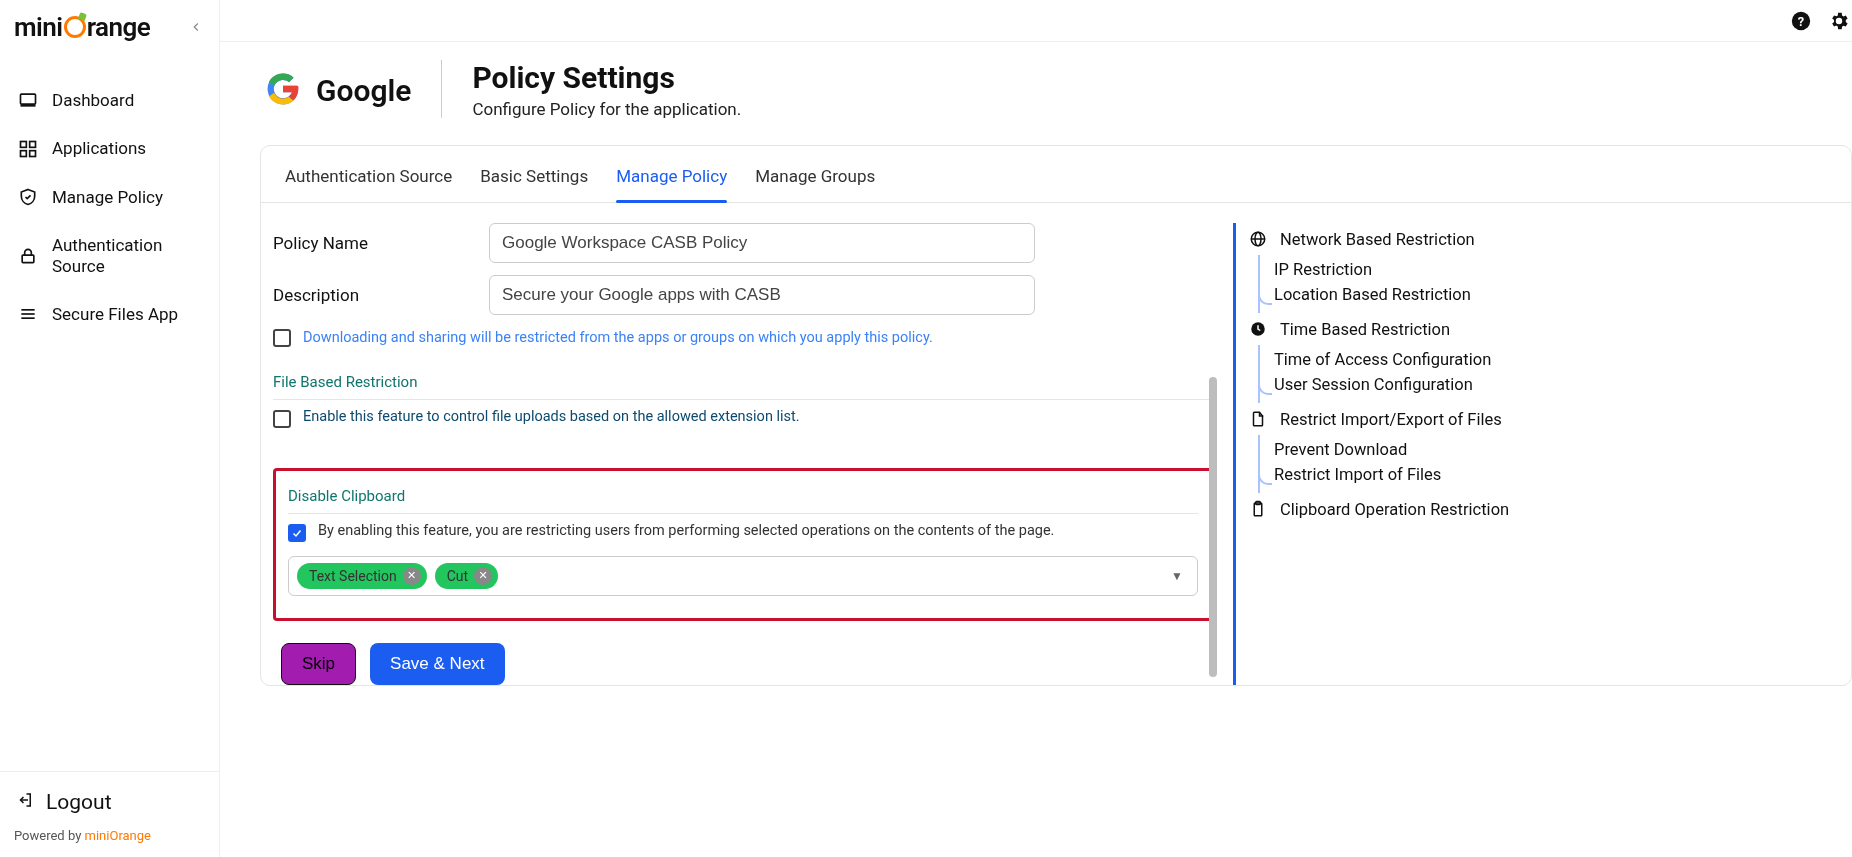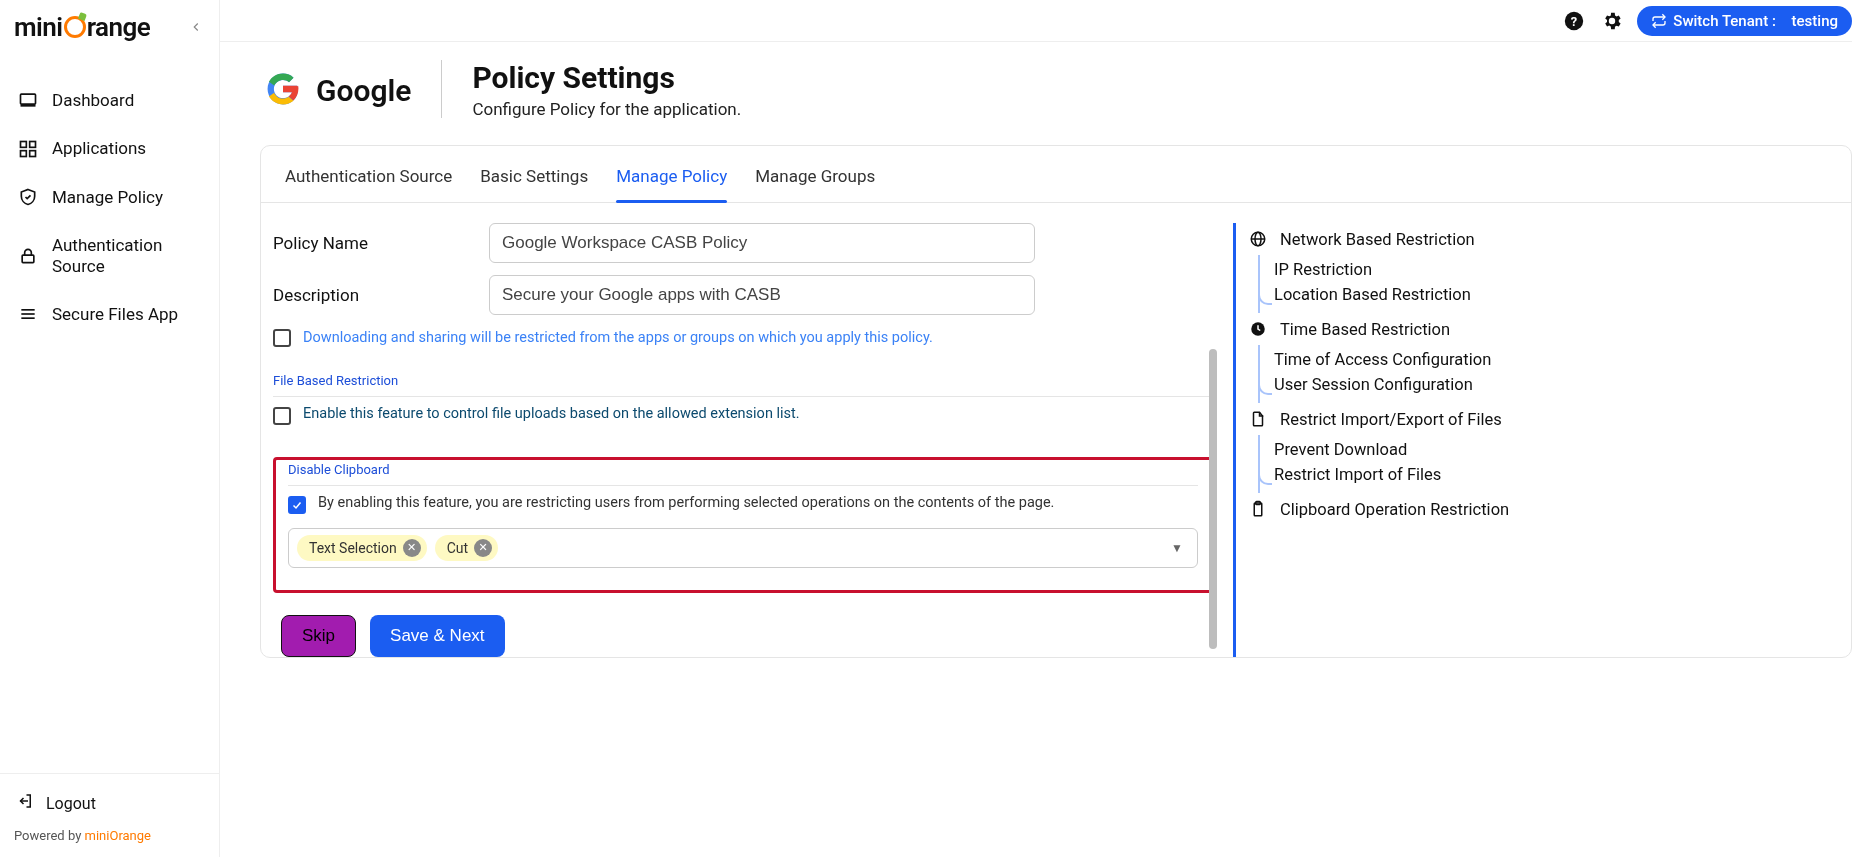--- a/index.html
+++ b/index.html
@@ -9,21 +9,21 @@
 .logo-wrap { padding: 12px 14px 10px 14px; display: flex; align-items: center; gap: 2px; }
 .logo-text { font-size: 26px; font-weight: 600; letter-spacing: -0.5px; display: flex; align-items: center; }
 .logo-o { width: 22px; height: 22px; border: 3px solid #ff7a00; border-radius: 50%; display: inline-flex; align-items: center; justify-content: center; font-size: 10px; color: #ff7a00; margin: 0 1px; position: relative; }
 .logo-o::after { content: ""; position: absolute; top: -6px; right: -3px; width: 7px; height: 7px; background: #7bbf3c; border-radius: 2px 2px 0 0; transform: rotate(20deg); }
 .collapse-chevron { width: 18px; height: 18px; color: #888; margin-left: auto; display:flex;align-items:center;justify-content:center;}
 .nav { padding: 28px 6px; display: flex; flex-direction: column; gap: 8px; }
 .nav-item { display: flex; align-items: center; gap: 14px; padding: 10px 12px; font-size: 17px; color: #111; cursor: pointer; border-radius: 6px; }
 .nav-item .icon { width: 20px; height: 20px; flex-shrink: 0; color: #111; display:flex;align-items:center;justify-content:center;}
 .nav-item-label { line-height: 1.2; }
 .sidebar-footer { margin-top: auto; padding: 10px 14px 14px 14px; border-top: 1px solid #eee; }
-.logout { display: flex; align-items: center; gap: 12px; font-size: 16px; padding: 8px 2px; cursor: pointer; }
+.logout { display: flex; align-items: center; gap: 12px; font-size: 21px; padding: 8px 2px; cursor: pointer; }
 .powered { font-size: 13px; color: #555; margin-top: 6px; }
 .powered a { color: #ff7a00; text-decoration: none; }
 
 .main { flex: 1; display: flex; flex-direction: column; position: relative; }
 .topbar { height: 42px; border-bottom: 1px solid #eee; display: flex; align-items: center; justify-content: flex-end; padding: 0 0 0 20px; gap: 12px; }
 .icon-btn { width: 26px; height: 26px; display: flex; align-items: center; justify-content: center; cursor: pointer; color:#111;}
 .switch-tenant { background: #1b5df1; color: #fff; padding: 6px 14px; border-radius: 16px; font-size: 15px; display: flex; align-items: center; gap: 6px; cursor: pointer; font-weight:500;}
 .switch-tenant svg { width: 16px; height: 16px; }
 
 .content { padding: 18px 0 0 40px; flex:1; overflow:hidden; }
@@ -44,25 +44,25 @@
 .form-left { flex: 1; max-width: 940px; }
 .field-row { display: flex; align-items: center; margin-bottom: 12px; }
 .field-label { width: 216px; font-size: 17px; }
 .text-input { flex: 1; max-width: 546px; border: 1px solid #ccc; border-radius: 6px; padding: 9px 12px; font-size: 17px; color: #444;}
 .scroll-region { position: relative; margin-top: 2px; }
 .desc-text { font-size: 14.5px; color: #3b82f6; margin-left: 32px; line-height: 1.5; }
 .checkbox-row { display: flex; align-items: flex-start; gap: 12px; margin-top: 8px; }
 .chk { width: 18px; height: 18px; border: 2px solid #444; border-radius: 3px; flex-shrink: 0; margin-top:2px; display:inline-flex;align-items:center;justify-content:center;}
 .chk.checked { background: #1b5df1; border-color: #1b5df1; color: #fff; }
 .chk.checked svg{width:12px;height:12px;}
-.section-title { font-size: 13px; color: #1d4ed8; margin: 24px 0 6px 0; padding-bottom: 8px; border-bottom: 1px solid #e5e5e5; }
-.highlight-box { border: 3px solid #c8102e; border-radius: 4px; padding: 2px 12px 22px 12px; margin-top: 32px; }
+.section-title { font-size: 15px; color: #0f766e; margin: 24px 0 6px 0; padding-bottom: 8px; border-bottom: 1px solid #e5e5e5; }
+.highlight-box { border: 3px solid #c8102e; border-radius: 4px; padding: 16px 12px 22px 12px; margin-top: 40px; }
 .highlight-box .section-title{margin-top:0;}
 .chip-input { border: 1px solid #ccc; border-radius: 6px; padding: 6px 8px; display: flex; align-items: center; gap: 8px; margin-top: 14px; position:relative;}
-.chip { background: #fef9c3; border-radius: 14px; padding: 4px 6px 4px 12px; font-size: 14px; display: flex; align-items: center; gap: 6px; color:#333;}
+.chip { background: #22c55e; border-radius: 14px; padding: 4px 6px 4px 12px; font-size: 14px; display: flex; align-items: center; gap: 6px; color:#333;}
 .chip-x { width: 18px; height: 18px; background: #888; border-radius: 50%; display: flex; align-items: center; justify-content: center; color: #fff; font-size: 11px; cursor: pointer; }
 .dropdown-caret { margin-left: auto; color: #666; font-size: 12px; padding:0 6px;}
 .scrollbar { width: 8px; background: #bdbdbd; border-radius: 4px; position: absolute; right: -20px; top: -180px; height: 300px; }
 
 .side-nav { width: 340px; padding: 0 10px 0 0; font-size: 16.5px; }
 .side-group { display: flex; align-items: center; gap: 12px; padding: 6px 0; cursor:pointer;}
 .side-group .gicon { width: 20px; height: 20px; display:flex;align-items:center;justify-content:center;}
 .side-sub { border-left: 2px solid #a9c4fb; margin-left: 10px; padding: 2px 0 6px 14px; position: relative; }
 .side-sub::before { content: ""; position: absolute; left: -2px; bottom: 8px; width: 12px; height: 12px; border-left: 2px solid #a9c4fb; border-bottom: 2px solid #a9c4fb; border-radius: 0 0 0 10px; }
 .side-sub-item { padding: 3px 0; cursor:pointer; }
@@ -159,30 +159,20 @@
           <svg viewBox="0 0 24 24" width="22" height="22" fill="currentColor">
             <circle cx="12" cy="12" r="10"></circle>
             <text x="12" y="17" text-anchor="middle" fill="#fff" font-size="14" font-weight="bold">?</text>
           </svg>
         </div>
       <div class="icon-btn">
           <svg viewBox="0 0 24 24" width="22" height="22" fill="currentColor">
             <path d="M19.4 13a7.8 7.8 0 0 0 0-2l2-1.6-2-3.4-2.4 1a7.7 7.7 0 0 0-1.7-1L15 3h-4l-.3 2.9a7.7 7.7 0 0 0-1.7 1l-2.4-1-2 3.4L6.6 11a7.8 7.8 0 0 0 0 2l-2 1.6 2 3.4 2.4-1a7.7 7.7 0 0 0 1.7 1L11 21h4l.3-2.9a7.7 7.7 0 0 0 1.7-1l2.4 1 2-3.4zM12 15.5A3.5 3.5 0 1 1 15.5 12 3.5 3.5 0 0 1 12 15.5z"></path>
           </svg>
         </div>
-      <div class="switch-tenant">
-        <svg viewBox="0 0 24 24" fill="none" stroke="currentColor" stroke-width="2">
-            <polyline points="17 2 21 6 17 10"></polyline>
-            <path d="M3 12V9a3 3 0 0 1 3-3h15"></path>
-            <polyline points="7 22 3 18 7 14"></polyline>
-            <path d="M21 12v3a3 3 0 0 1-3 3H3"></path>
-          </svg>
-        <span>Switch Tenant :</span>
-        &nbsp;<span>testing</span>
-      </div>
     </div>
 
     <div class="content">
       <div class="header-row">
         <div class="app-badge">
           <svg class="google-logo" viewBox="0 0 48 48">
               <path fill="#4285F4" d="M43.6 20.5H42V20H24v8h11.3C33.7 32.4 29.3 35.5 24 35.5c-6.4 0-11.5-5.1-11.5-11.5S17.6 12.5 24 12.5c2.9 0 5.6 1.1 7.6 2.9l5.7-5.7C33.9 6.3 29.2 4.5 24 4.5 13.2 4.5 4.5 13.2 4.5 24S13.2 43.5 24 43.5c10.1 0 19-7.3 19-19.5 0-1.2-.1-2.3-.4-3.5z"></path>
               <path fill="#34A853" d="M6.3 14.7l6.6 4.8C14.7 15.9 19 12.5 24 12.5c2.9 0 5.6 1.1 7.6 2.9l5.7-5.7C33.9 6.3 29.2 4.5 24 4.5 16.3 4.5 9.7 8.8 6.3 14.7z"></path>
               <path fill="#FBBC05" d="M24 43.5c5.1 0 9.7-1.7 13.3-4.6l-6.1-5.2c-2 1.4-4.5 2.3-7.2 2.3-5.2 0-9.6-3.1-11.2-7.4l-6.5 5C9.6 39.1 16.2 43.5 24 43.5z"></path>
               <path fill="#EA4335" d="M43.6 20.5H42V20H24v8h11.3c-.8 2.1-2.2 4-4.1 5.2l6.1 5.2c4-3.7 6.2-9.1 6.2-14.9 0-1.2-.1-2.3-.4-3.5z"></path>

